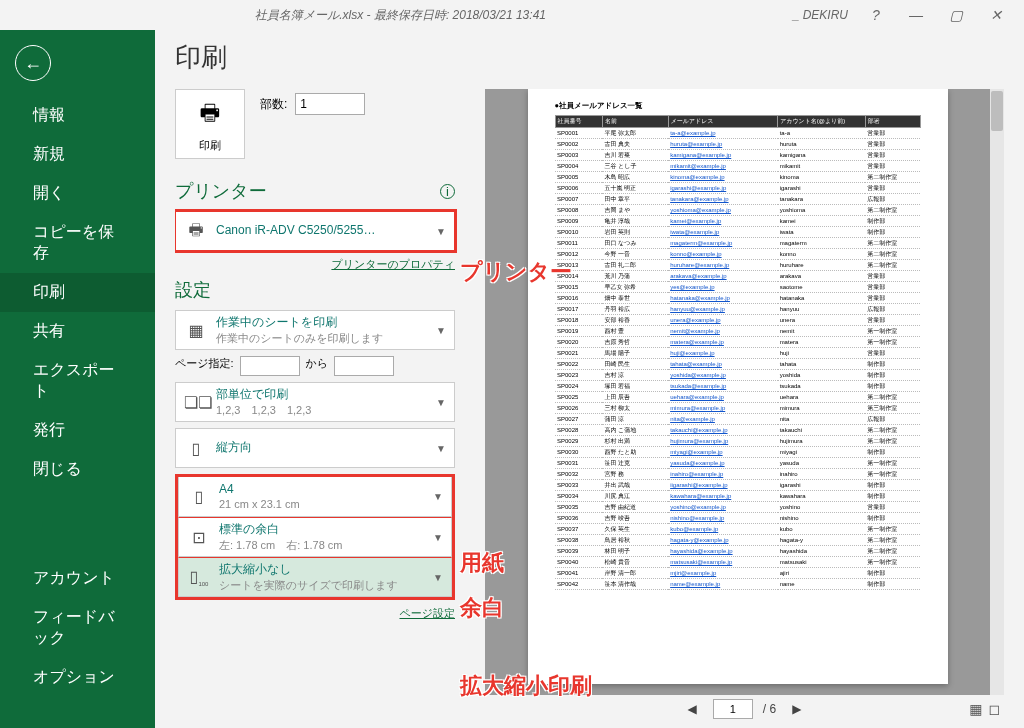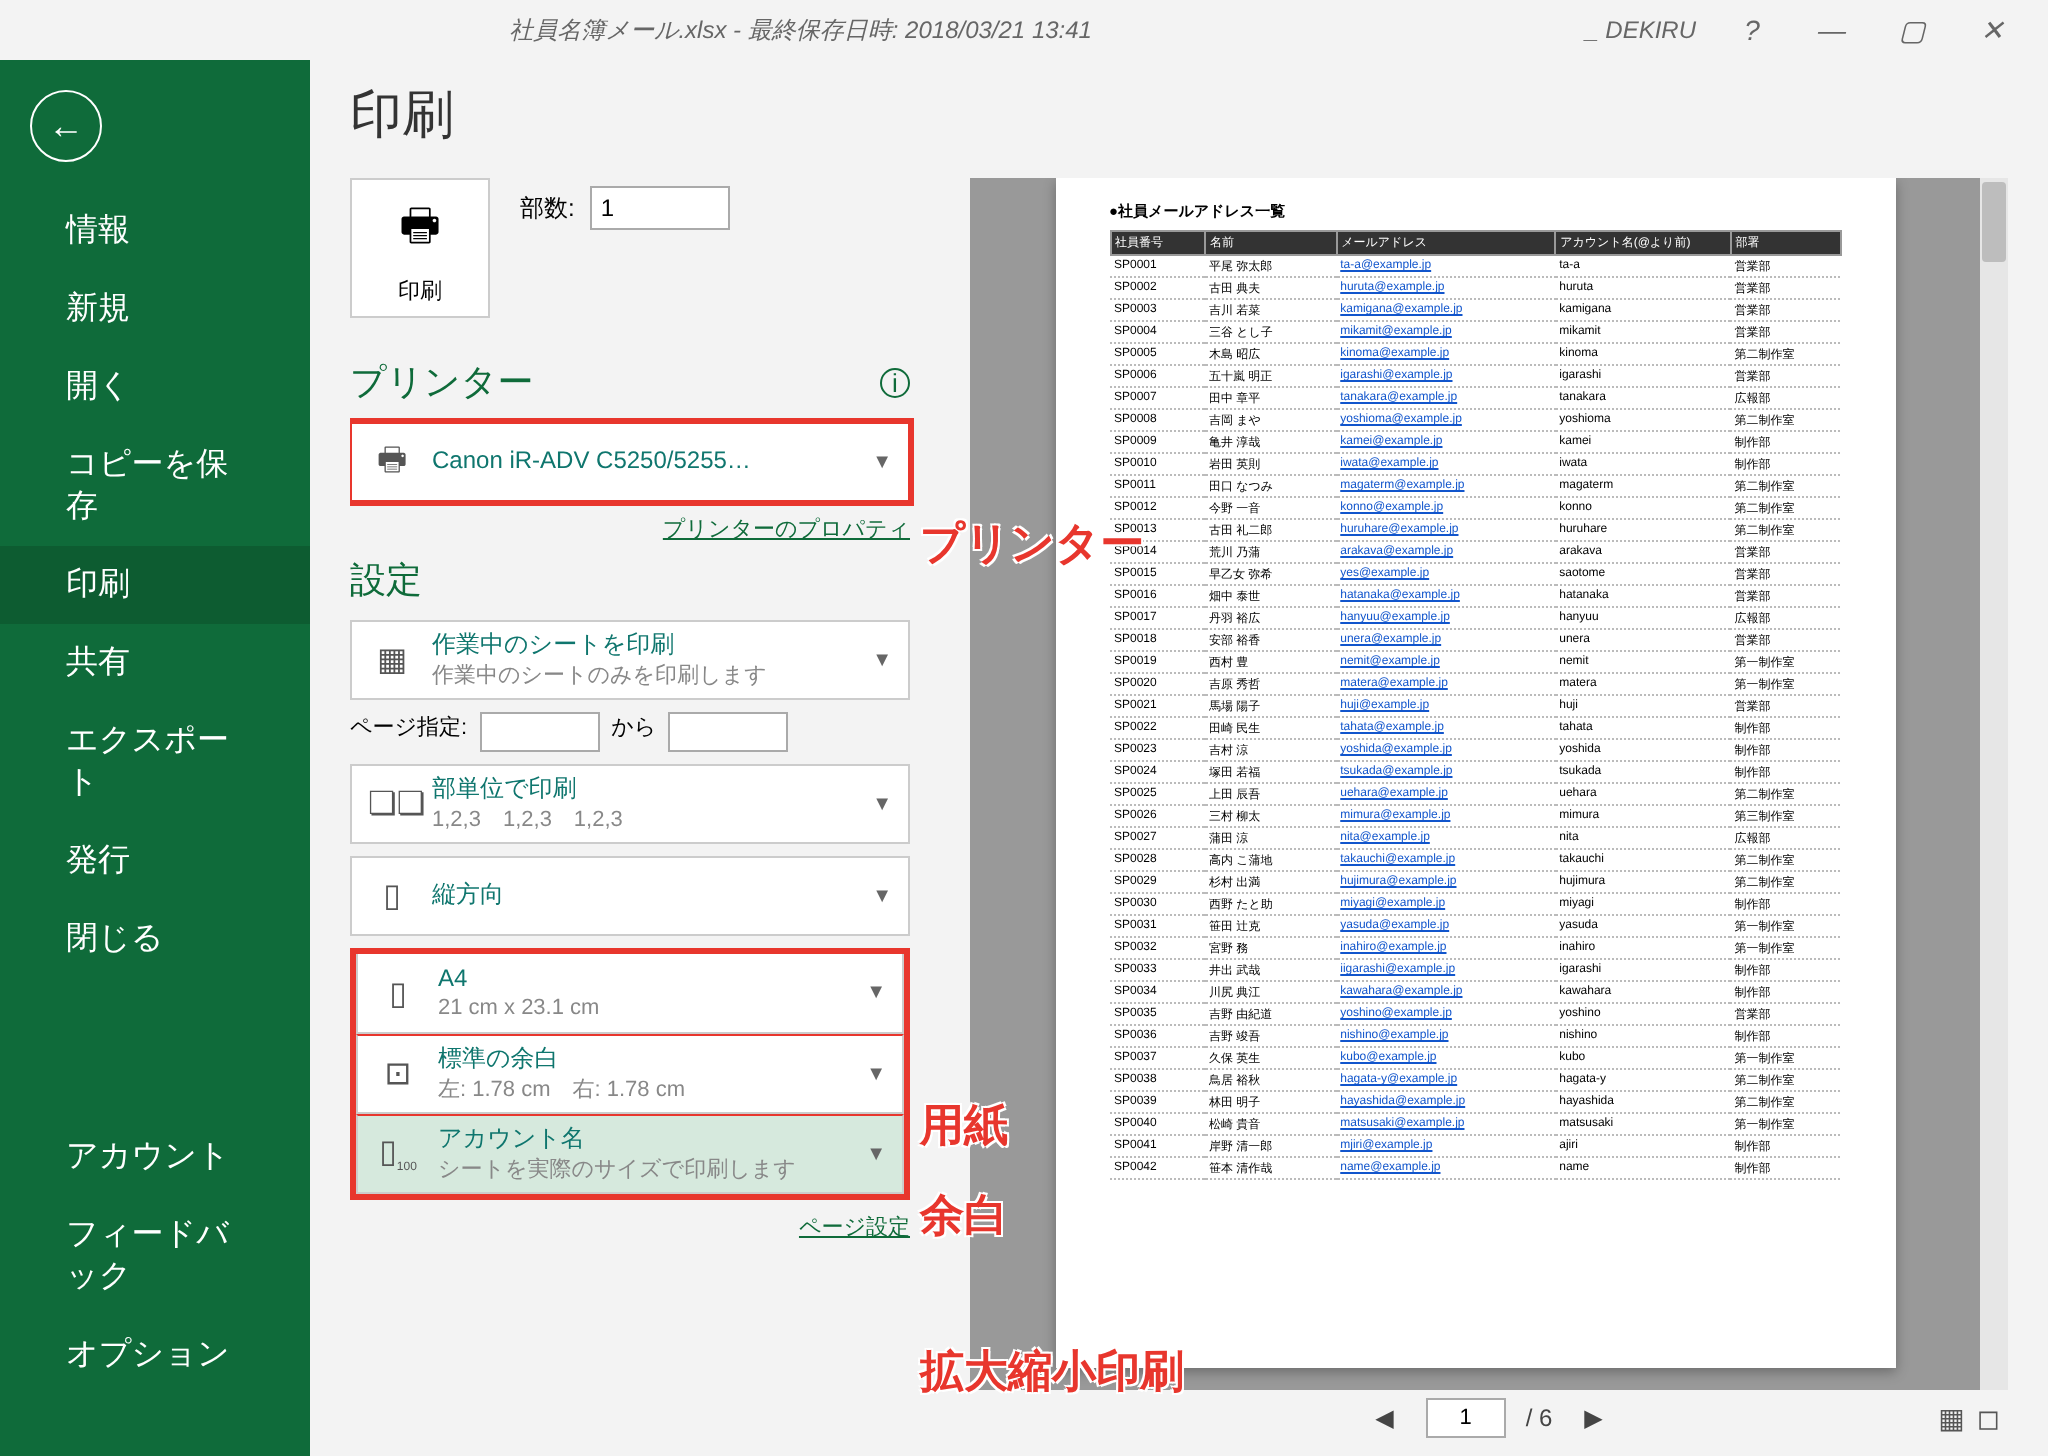--- a/index.html
+++ b/index.html
@@ -175,21 +175,21 @@
             <div class="dicon">⊡</div>
             <div class="dtexts">
                 <div class="dt1">標準の余白</div>
                 <div class="dt2">左: 1.78 cm　右: 1.78 cm</div>
               </div>
             <div class="darrow">▼</div>
           </div>
           <div class="dropdown hl-green">
             <div class="dicon">▯<sub style="font-size:6px">100</sub></div>
             <div class="dtexts">
-                <div class="dt1">アカウント名</div>
+                <div class="dt1">拡大縮小なし</div>
                 <div class="dt2">シートを実際のサイズで印刷します</div>
               </div>
             <div class="darrow">▼</div>
           </div>
         </div>
         <div class="linkrow">ページ設定</div>
       </div>
 
       <div class="right-col">
         <div class="preview-wrap">

